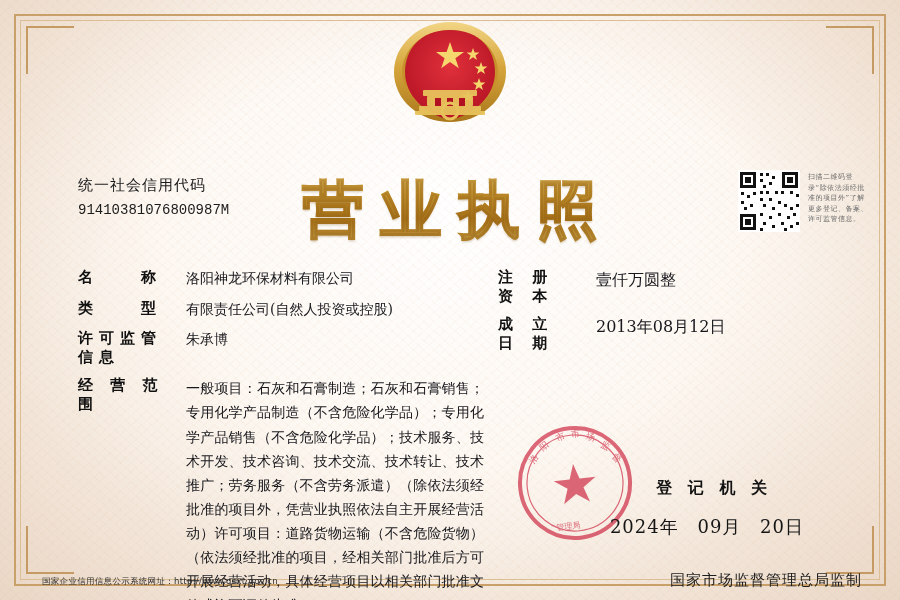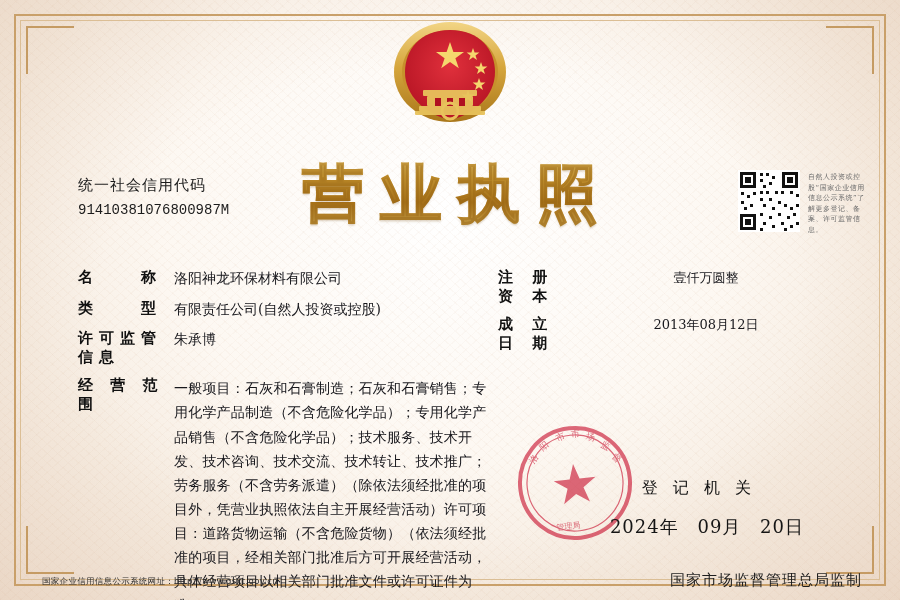--- a/index.html
+++ b/index.html
@@ -64,21 +64,21 @@
     top: 16px;
     transform: translateX(-50%);
     width: 130px;
     height: 122px;
   }
 
   
   .title {
     position: absolute;
     left: 0; right: 0;
-    top: 152px;
+    top: 168px;
     text-align: center;
     font-family: "DejaVu Serif", "Liberation Serif", serif;
     font-weight: bold;
     font-size: 62px;
     letter-spacing: 16px;
     text-indent: 16px;
     background: linear-gradient(180deg, #f0d27a 0%, #d8a63a 30%, #b57c1c 60%, #e7c468 100%);
     -webkit-background-clip: text;
     background-clip: text;
     color: transparent;
@@ -144,37 +144,38 @@
     letter-spacing: 6px;
     font-family: "DejaVu Serif", "Liberation Serif", serif;
     font-weight: bold;
   }
   .field .val {
     flex: 1 1 auto;
     font-size: 14px;
     color: #17171c;
     line-height: 1.55;
     font-family: "DejaVu Serif", "Liberation Serif", serif;
+    margin-left: 12px;
   }
   .field.scope .val {
     line-height: 1.72;
     font-size: 14px;
     letter-spacing: 0.2px;
   }
   .fields-right .field .key { width: 86px; letter-spacing: 7px; }
-  .fields-right .field .val { font-size: 13px; text-align: center; }
+  .fields-right .field .val { font-size: 16px; }
 
   
   .authority {
     position: absolute;
-    right: 144px;
+    right: 128px;
     top: 478px;
     font-size: 16px;
     font-family: "DejaVu Serif", "Liberation Serif", serif;
-    font-weight: normal;
+    font-weight: bold;
     letter-spacing: 5px;
     color: #121212;
   }
   .issue-date {
     position: absolute;
     right: 96px;
     top: 515px;
     font-size: 18px;
     color: #151515;
     font-family: "DejaVu Serif", "Liberation Serif", serif;
@@ -324,21 +325,21 @@
         <rect x="25" y="52" width="3" height="3"></rect>
           <rect x="34" y="55" width="3" height="3"></rect>
           <rect x="43" y="52" width="3" height="3"></rect>
         <rect x="52" y="55" width="3" height="3"></rect>
           <rect x="58" y="52" width="3" height="3"></rect>
         <rect x="22" y="58" width="3" height="3"></rect>
           <rect x="46" y="58" width="3" height="3"></rect>
       </g>
     </svg>
   </div>
-  <div class="qr-note">自然人投资或控股“国家企业信用信息公示系统”了解更多登记、备案、许可监管信息。</div>
+  <div class="qr-note">扫描二维码登录“除依法须经批准的项目外”了解更多登记、备案、许可监管信息。</div>
 
   <div class="fields-left">
     <div class="field">
       <div class="key">名　　称</div>
       <div class="val">洛阳神龙环保材料有限公司</div>
     </div>
     <div class="field">
       <div class="key">类　　型</div>
       <div class="val">有限责任公司(自然人投资或控股)</div>
     </div>

